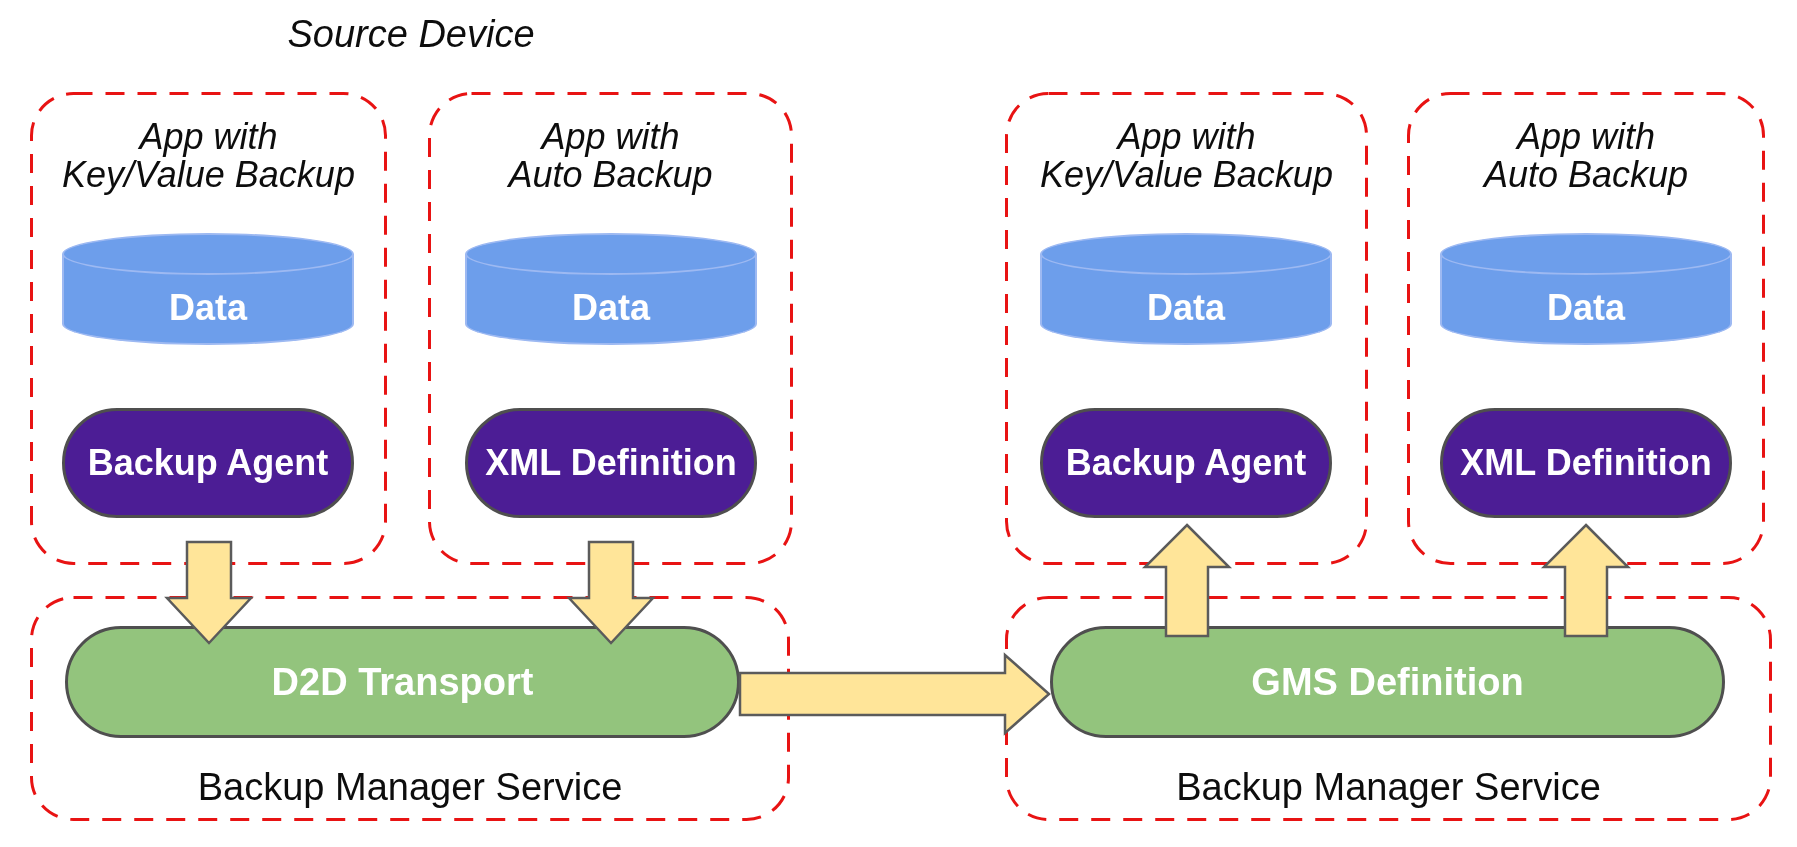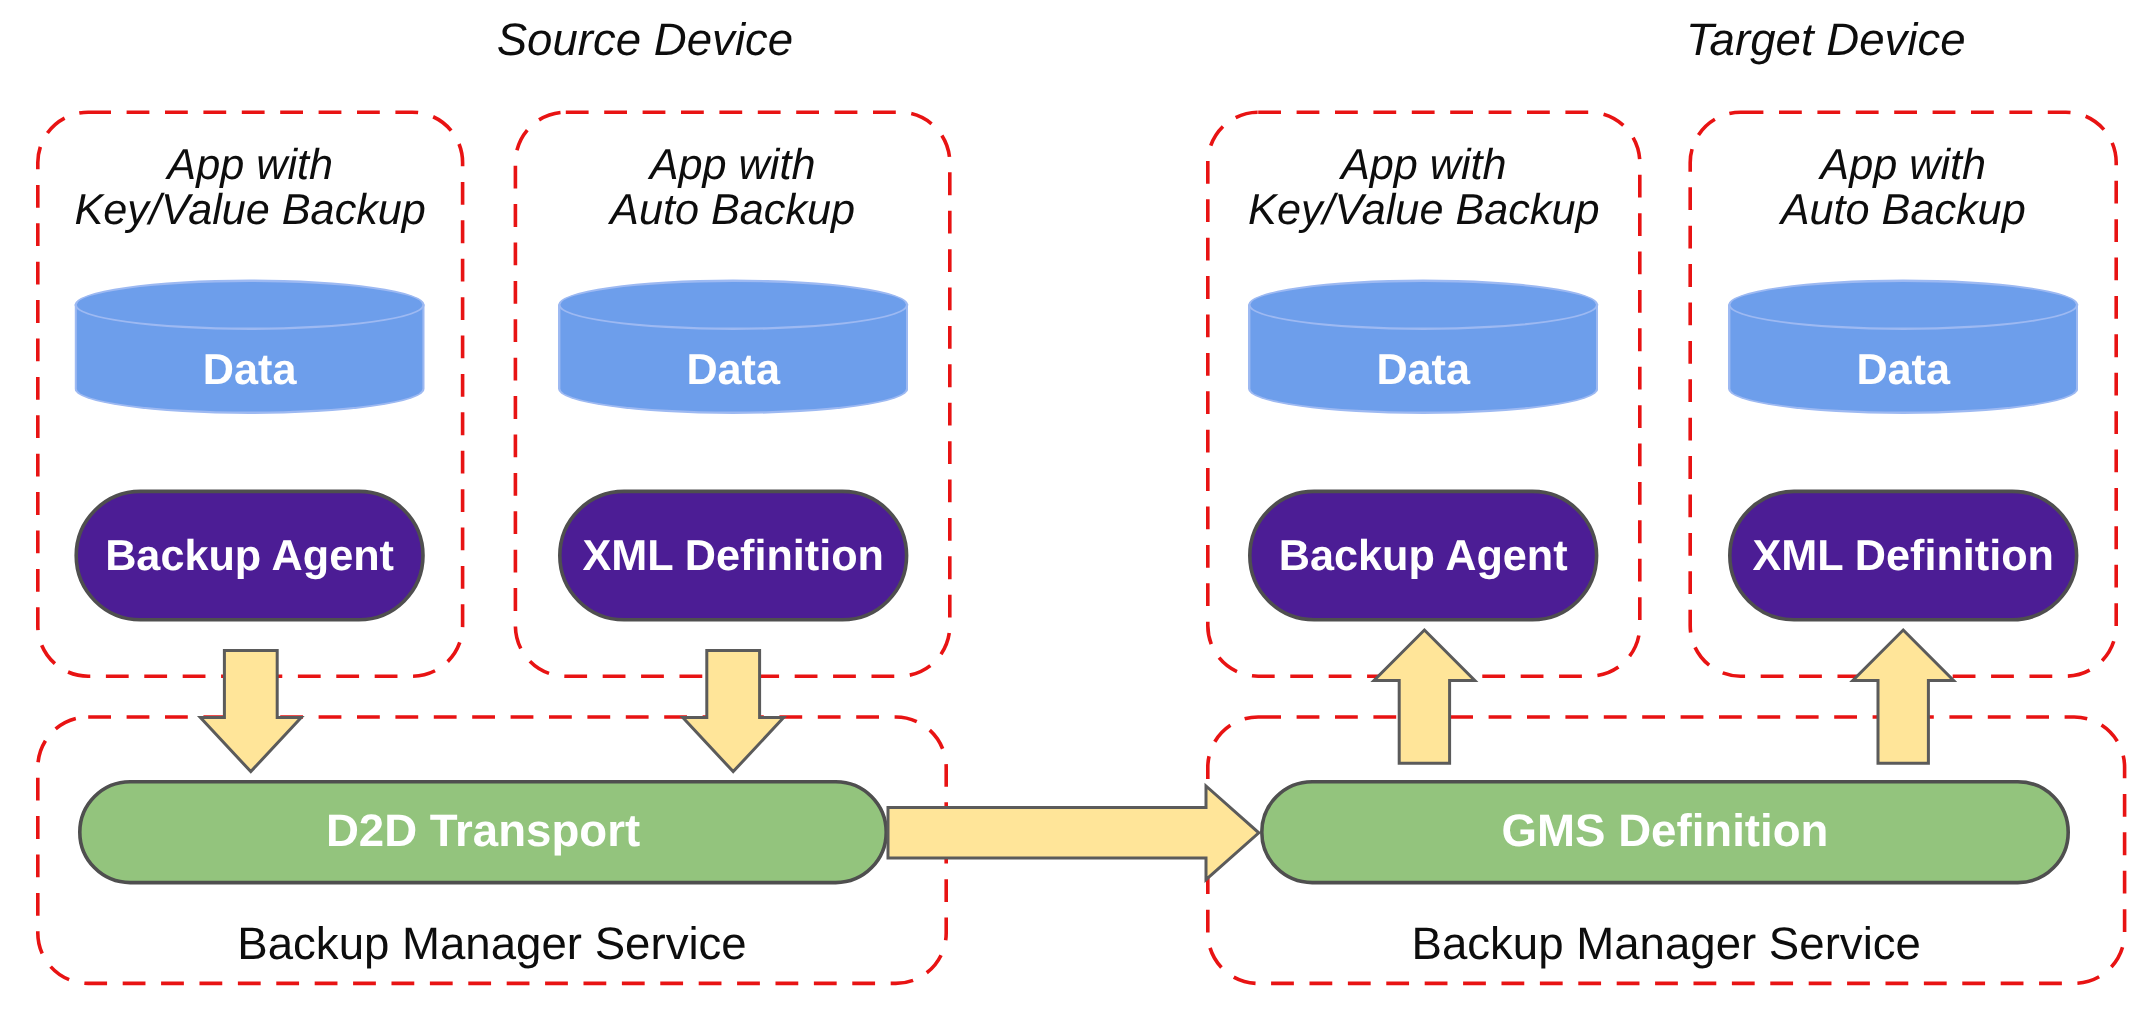--- a/index.html
+++ b/index.html
@@ -7,21 +7,21 @@
   .canvas {
     position:relative; width:1797px; height:847px; background:#ffffff;
     font-family:"Liberation Sans", sans-serif; overflow:hidden;
   }
   svg.layer { position:absolute; left:0; top:0; width:1797px; height:847px; }
   #outline-layer { z-index:0; }
   #arrow-layer { z-index:3; pointer-events:none; }
 
   .device-title {
     position:absolute; top:12px; width:500px; line-height:44px;
-    text-align:right; font-style:italic; font-size:38px; color:#0d0d0d; z-index:1;
+    text-align:center; font-style:italic; font-size:38px; color:#0d0d0d; z-index:1;
   }
   #source-title { left:161px; }
   #target-title { left:1138px; }
 
   .app-label {
     position:absolute; top:118px; line-height:38px; text-align:center;
     font-style:italic; font-size:36px; color:#0d0d0d; z-index:1;
   }
 
   .cylinder { position:absolute; top:233px; width:292px; height:112px; z-index:1; }
@@ -41,21 +41,21 @@
   }
 
   .pill {
     position:absolute; top:408px; width:292px; height:110px;
     background:#4c1d95; border:3px solid #4f4f4f; border-radius:55px;
     display:flex; align-items:center; justify-content:center;
     color:#ffffff; font-weight:bold; font-size:36px; z-index:1;
   }
 
   .transport {
-    position:absolute; top:650px; width:675px; height:87px;
+    position:absolute; top:626px; width:675px; height:112px;
     background:#93c47d; border:3px solid #4f4f4f; border-radius:56px;
     display:flex; align-items:center; justify-content:center;
     color:#ffffff; font-weight:bold; font-size:38px; z-index:1;
   }
 
   .manager-label {
     position:absolute; top:765px; line-height:44px; text-align:center;
     font-size:38px; color:#0d0d0d; z-index:1;
   }
 </style>
@@ -67,21 +67,20 @@
   <svg class="layer" id="outline-layer" viewBox="0 0 1797 847" fill="none" stroke="#e81313" stroke-width="3" stroke-dasharray="19 13">
     <rect x="31.5" y="93.5" width="354" height="470" rx="42"></rect>
     <rect x="429.5" y="93.5" width="362" height="470" rx="42"></rect>
     <rect x="1006.5" y="93.5" width="360" height="470" rx="42"></rect>
     <rect x="1408.5" y="93.5" width="355" height="470" rx="42"></rect>
     <rect x="31.5" y="597.5" width="757" height="222" rx="42"></rect>
     <rect x="1006.5" y="597.5" width="764" height="222" rx="42"></rect>
   </svg>
 
   <div class="device-title" id="source-title">Source Device</div>
-  <div class="device-title" id="target-title">Target Device</div>
 
   <div class="app-label" style="left:30px; width:357px;">
     <div>App with</div>
     <div>Key/Value Backup</div>
   </div>
   <div class="app-label" style="left:428px; width:365px;">
     <div>App with</div>
     <div>Auto Backup</div>
   </div>
   <div class="app-label" style="left:1005px; width:363px;">

